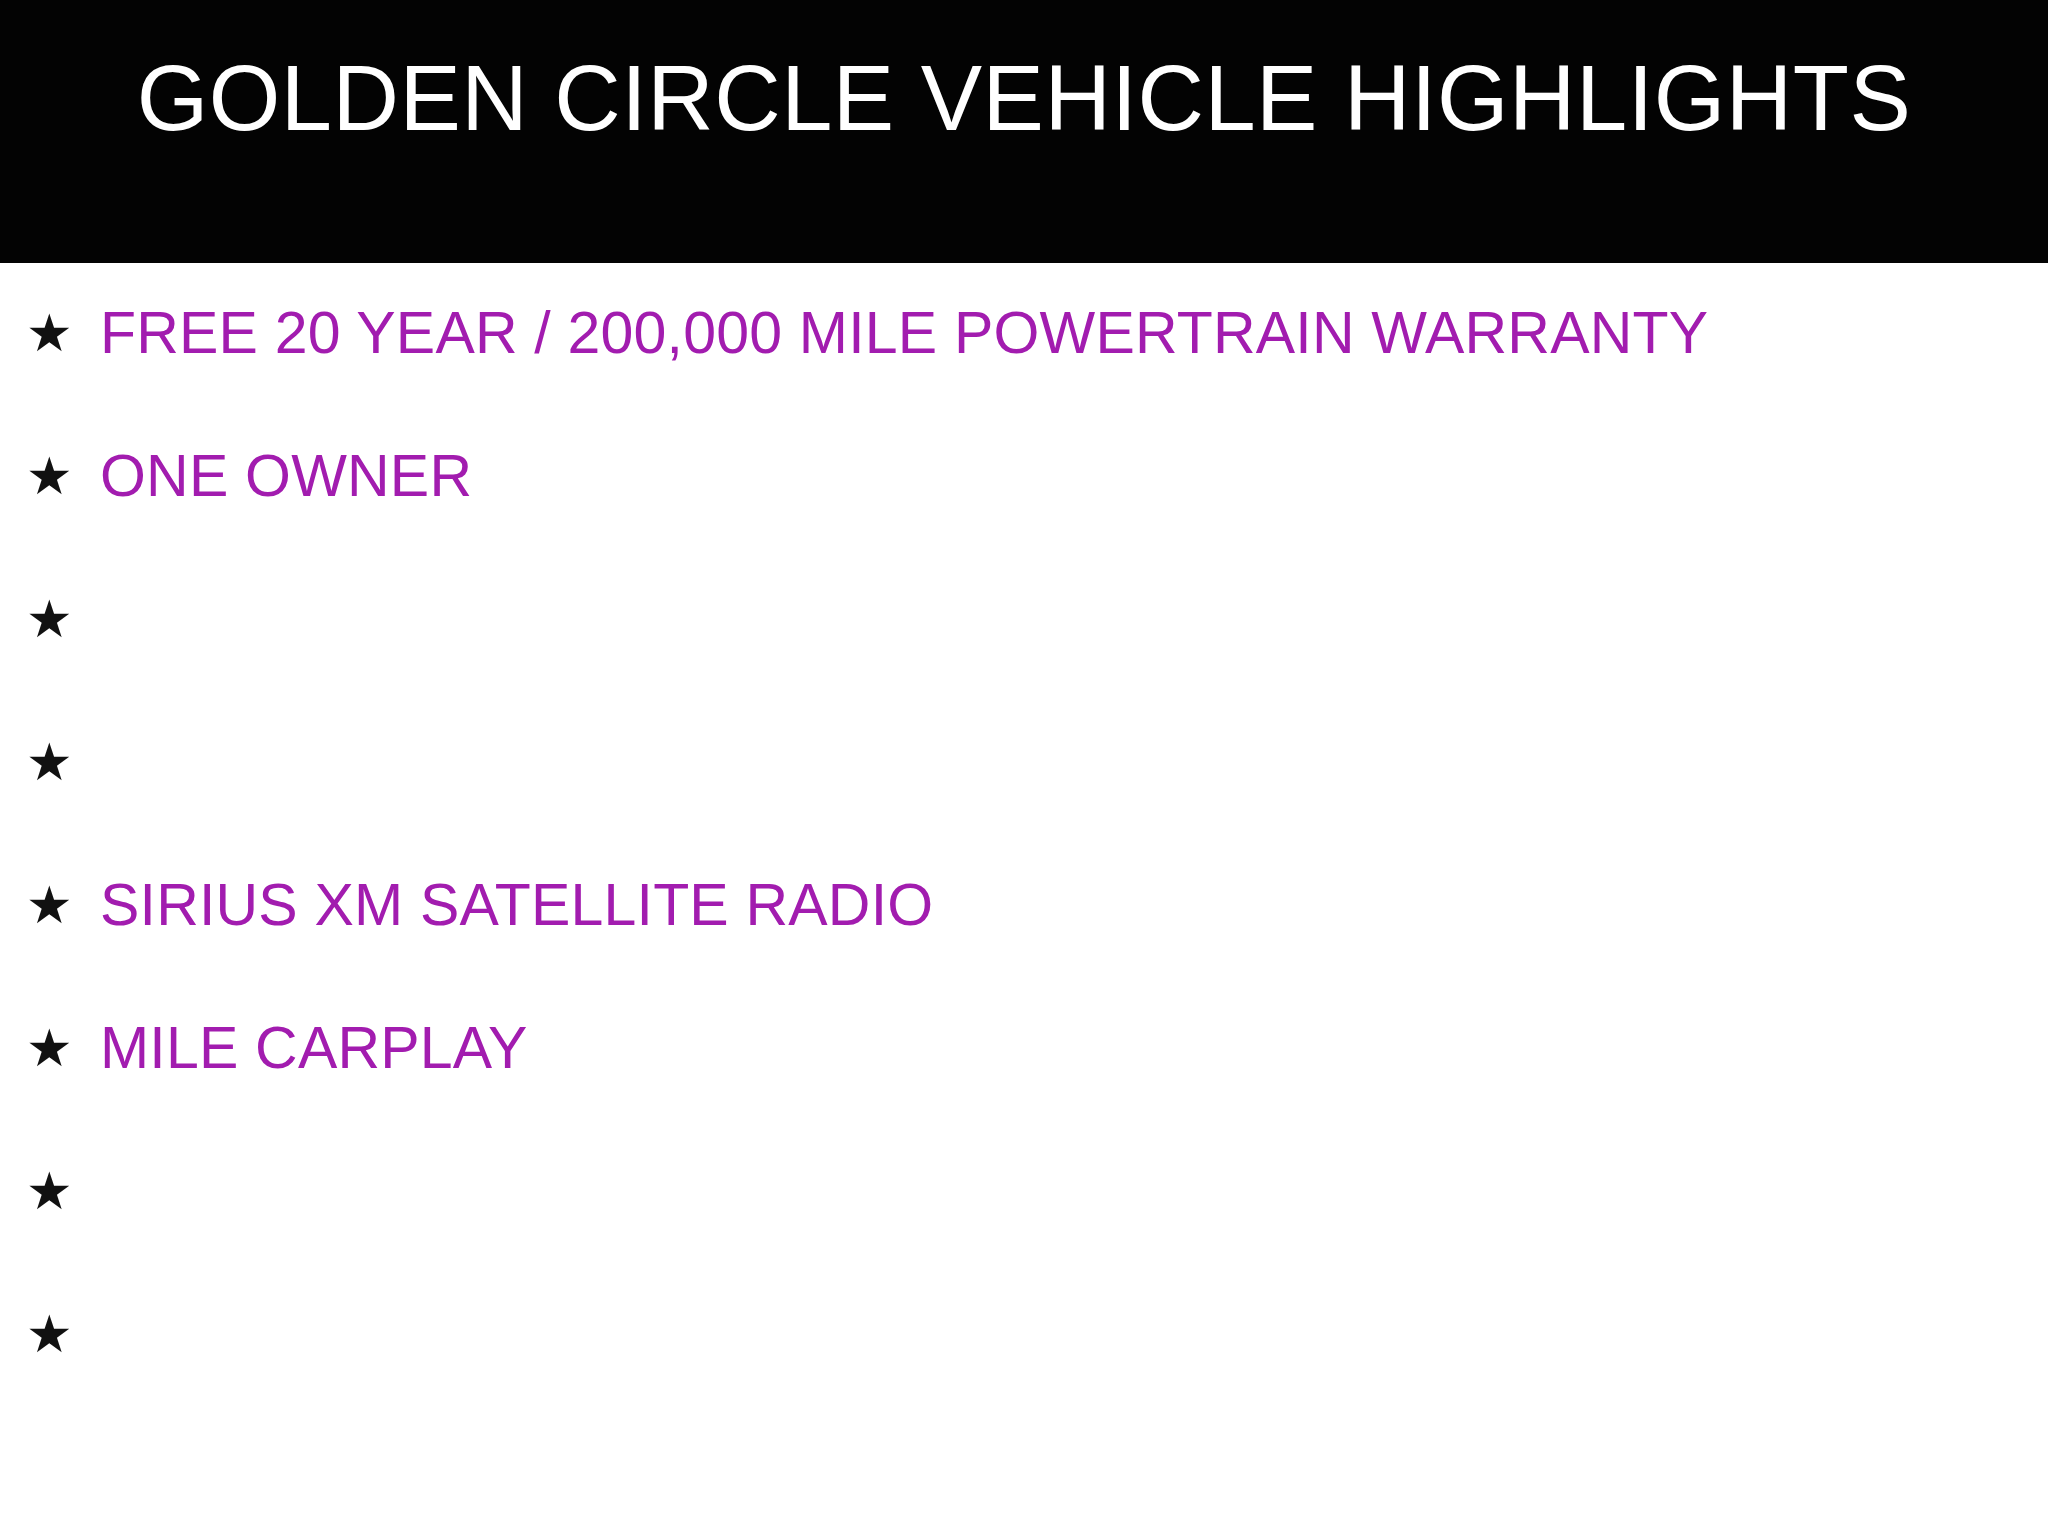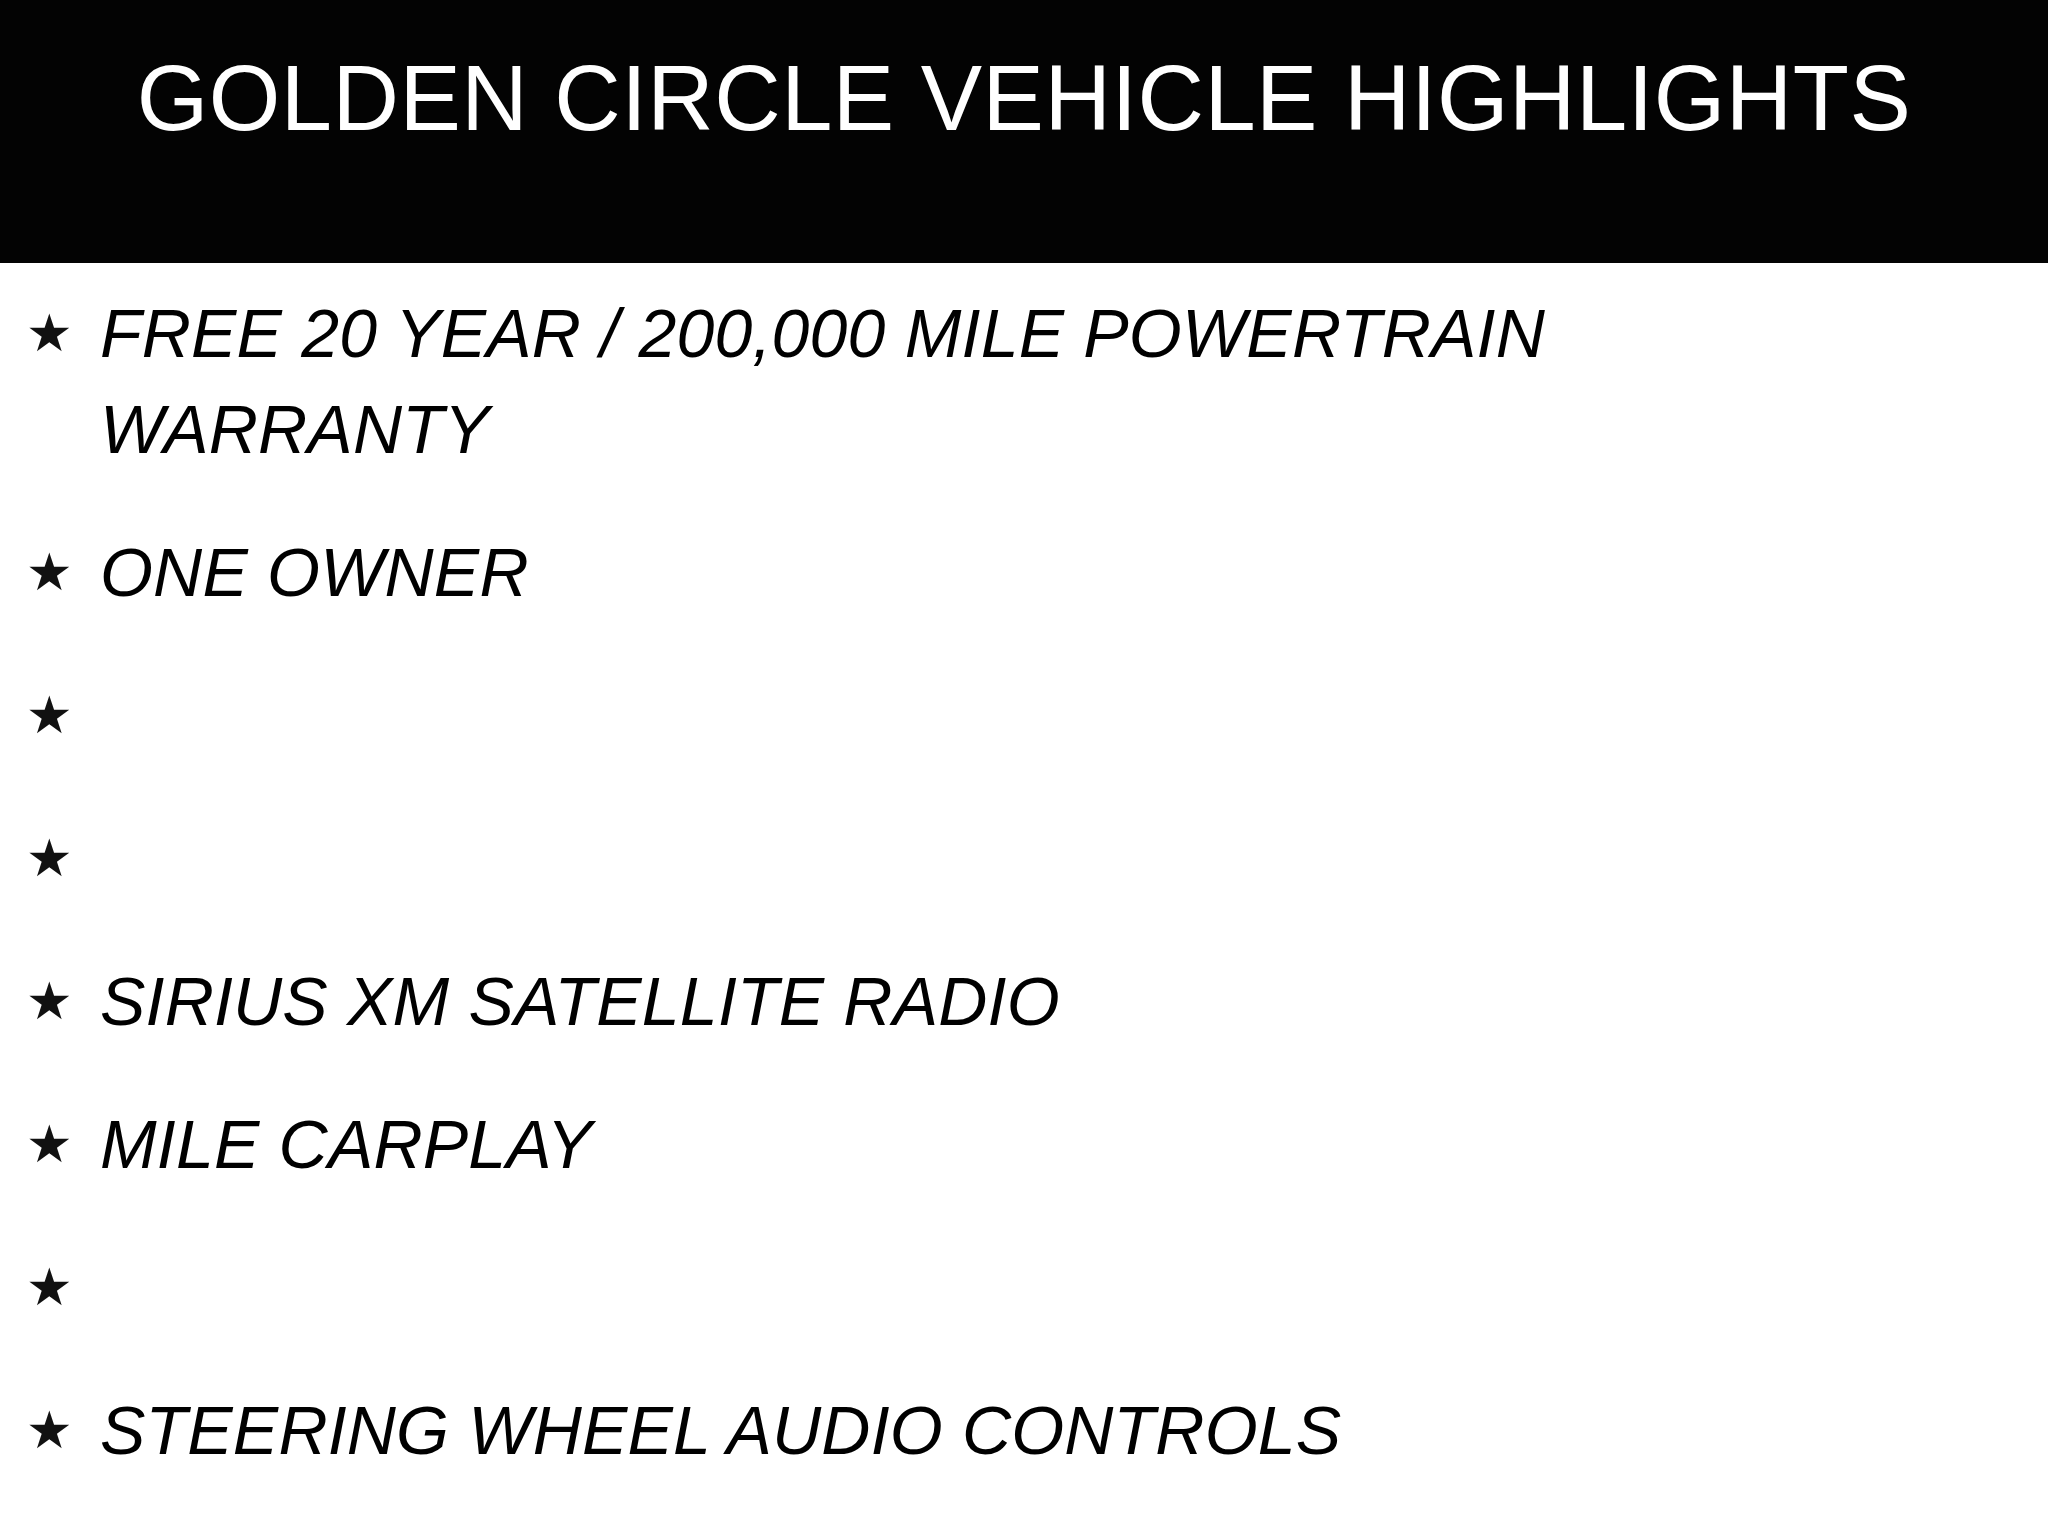--- a/index.html
+++ b/index.html
@@ -72,28 +72,27 @@
     font-size: 52px;
     line-height: 96px;
     text-align: left;
     padding-left: 4px;
     box-sizing: border-box;
     font-family: "DejaVu Sans", sans-serif;
   }
 
   .highlight-label {
     flex: 1 1 auto;
-    color: #000000;
+    color: #a21caf;
     font-family: "Liberation Sans", sans-serif;
-    font-size: 68px;
+    font-size: 59px;
     font-weight: 400;
     line-height: 96px;
     letter-spacing: 0.2px;
     max-width: 1620px;
-    font-style: italic;
   }
 </style>
 </head>
 <body>
 
 <div class="page">
 
   <div class="header-band">
     <div class="header-title">GOLDEN CIRCLE VEHICLE HIGHLIGHTS</div>
   </div>
@@ -127,17 +126,16 @@
       <span class="star-bullet">★</span>
       <span class="highlight-label">MILE CARPLAY</span>
     </div>
 
     <div class="highlight-row">
       <span class="star-bullet">★</span>
     </div>
 
     <div class="highlight-row">
       <span class="star-bullet">★</span>
-      <span class="highlight-label">STEERING WHEEL AUDIO CONTROLS</span>
     </div>
 
   </div>
 </div>
 
 </body></html>

